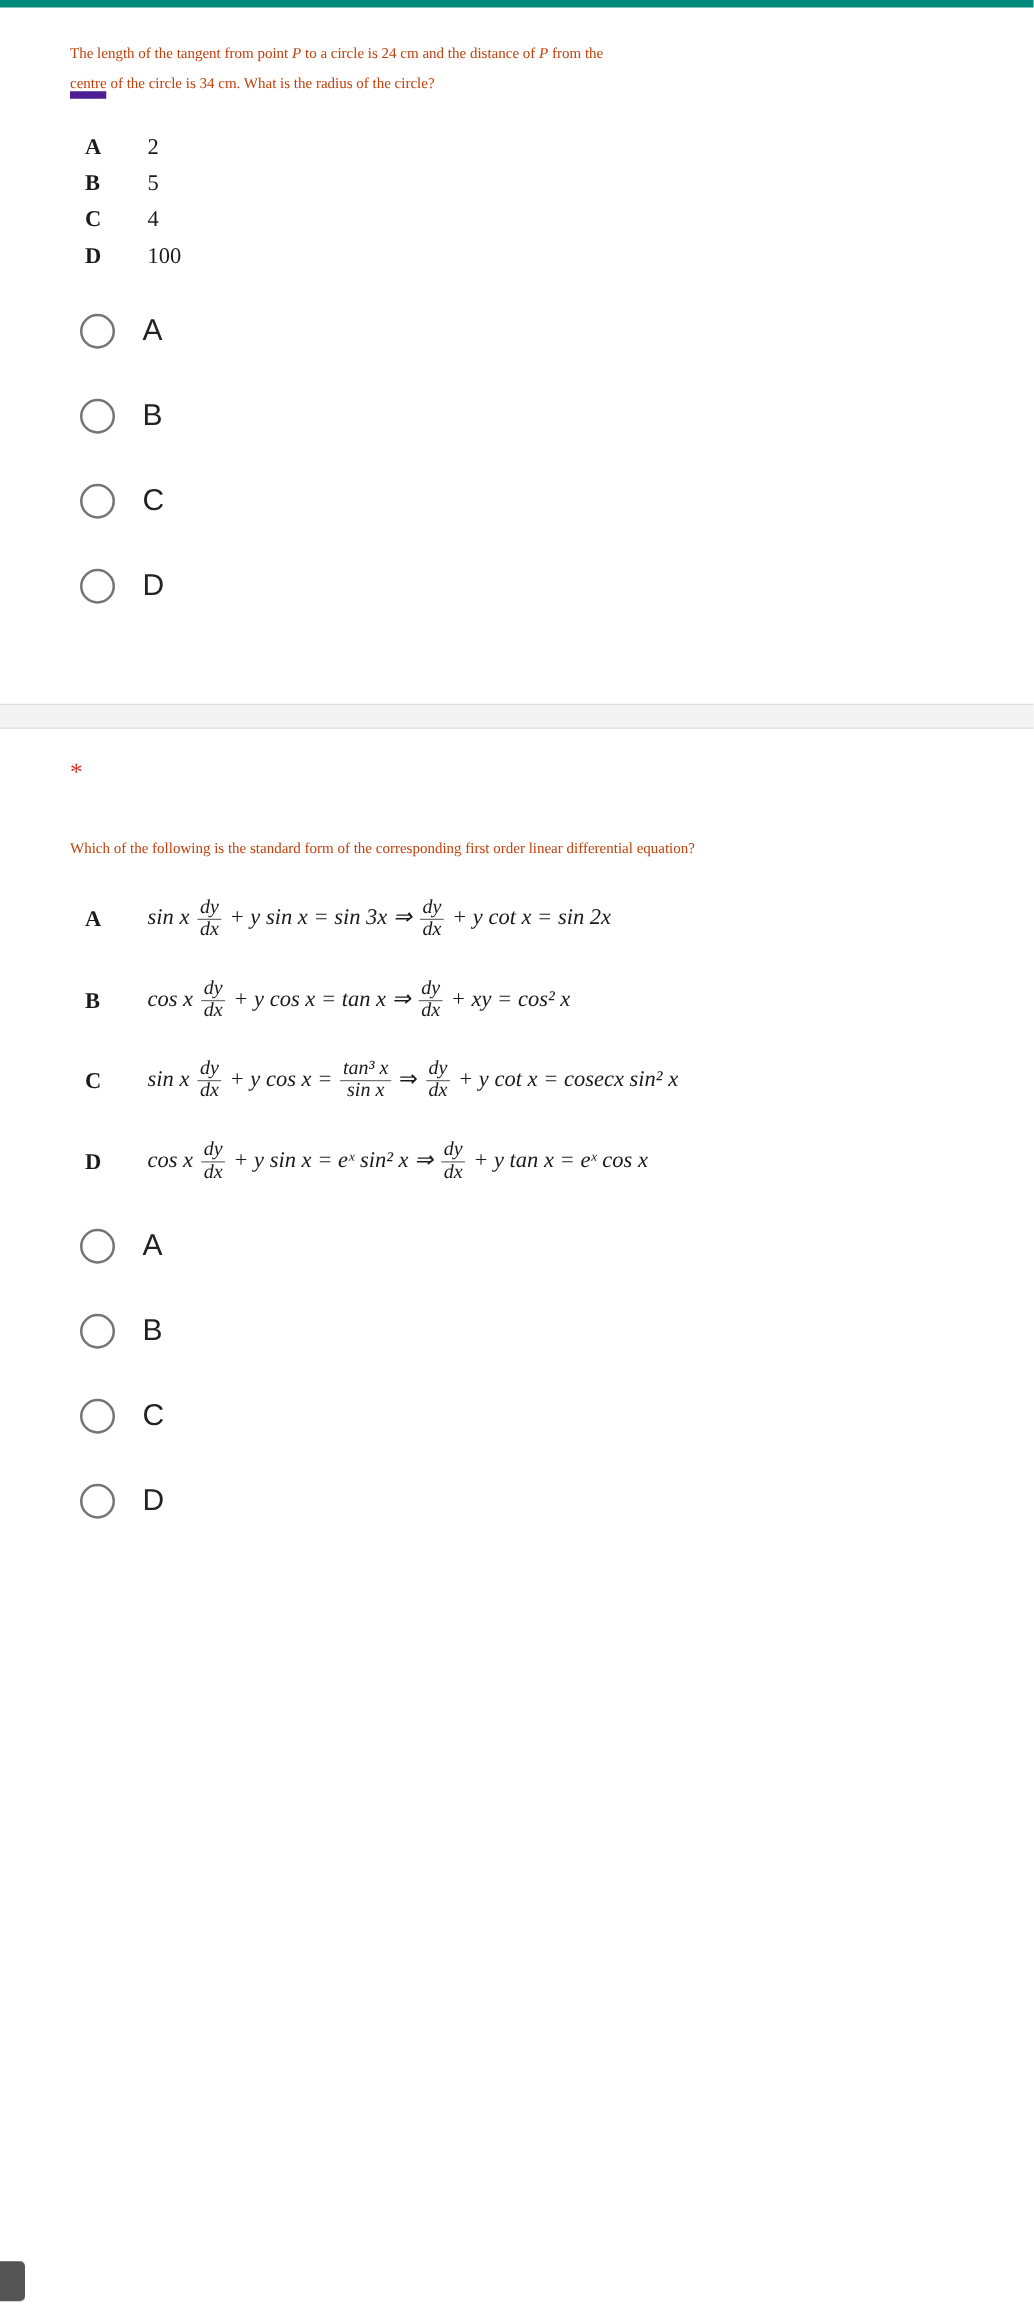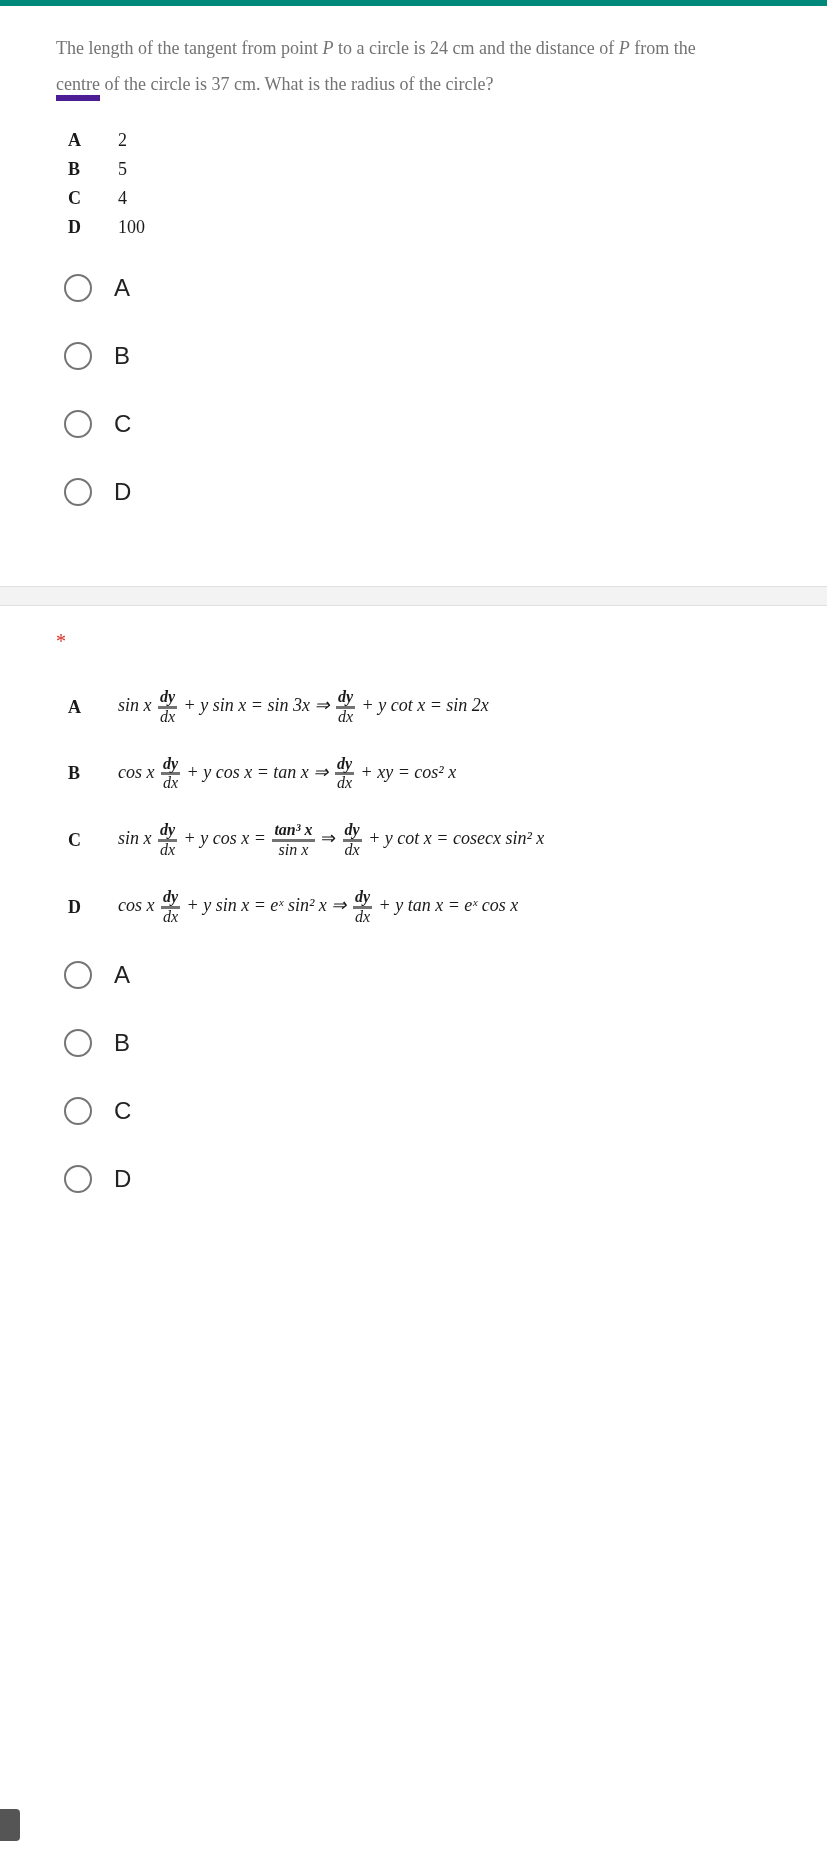--- a/index.html
+++ b/index.html
@@ -10,23 +10,23 @@
     width: 827px;
   }
   .top-bar {
     height: 6px;
     background: #00897b;
   }
   .question-block {
     padding: 24px 56px 40px 56px;
   }
   .question-text {
-    font-size: 18px;
+    font-size: 12px;
     line-height: 2.0;
-    color: #737373;
+    color: #c2410c;
   }
   .underline-word {
     border-bottom: 6px solid #4c1d95;
     display: inline-block;
     line-height: 1.1;
   }
   .options-table {
     margin-top: 28px;
     margin-left: 12px;
   }
@@ -98,21 +98,21 @@
   }
   .frac {
     display: inline-flex;
     flex-direction: column;
     align-items: center;
     vertical-align: middle;
     margin: 0 2px;
     font-size: 16px;
     line-height: 1.05;
   }
-  .frac .num { border-bottom: 3px solid #737373; padding: 0 2px; font-weight: bold; }
+  .frac .num { border-bottom: 1px solid #737373; padding: 0 2px; }
   .frac .den { padding: 0 2px; text-align: right; }
   .it { font-style: italic; }
   .floating-tab {
     position: fixed;
     left: 0;
     bottom: 12px;
     width: 20px;
     height: 32px;
     background: #555;
     border-top-right-radius: 4px;
@@ -120,21 +120,21 @@
   }
 </style>
 </head>
 <body>
 
 <div class="top-bar"></div>
 
 <div class="question-block">
   <div class="question-text">
     <span>The length of the tangent from point </span><span class="it">P</span><span> to a circle is 24 cm and the distance of </span><span class="it">P</span><span> from the </span><br>
-    <span class="underline-word">centre</span><span> of the circle is 37 cm. What is the radius of the circle?</span>
+    <span class="underline-word">centre</span><span> of the circle is 34 cm. What is the radius of the circle?</span>
   </div>
 
   <div class="options-table">
     <div class="row">
       <span class="lbl">A</span>
       <span class="val">2</span>
     </div>
     <div class="row">
       <span class="lbl">B</span>
       <span class="val">5</span>
@@ -167,20 +167,21 @@
       <span class="radio-label">D</span>
     </div>
   </div>
 </div>
 
 <div class="spacer"></div>
 
 <div class="question-block">
   <span class="required-star">*</span>
 
+  <div class="question-text">Which of the following is the standard form of the corresponding first order linear differential equation?</div>
 
   <div class="eq-options">
 
     <div class="eq-row">
       <span class="lbl">A</span>
       <span class="eq">
         <span class="it">sin x</span>
         <span class="frac">
             <span class="num it">dy</span>
             <span class="den it">dx</span>

